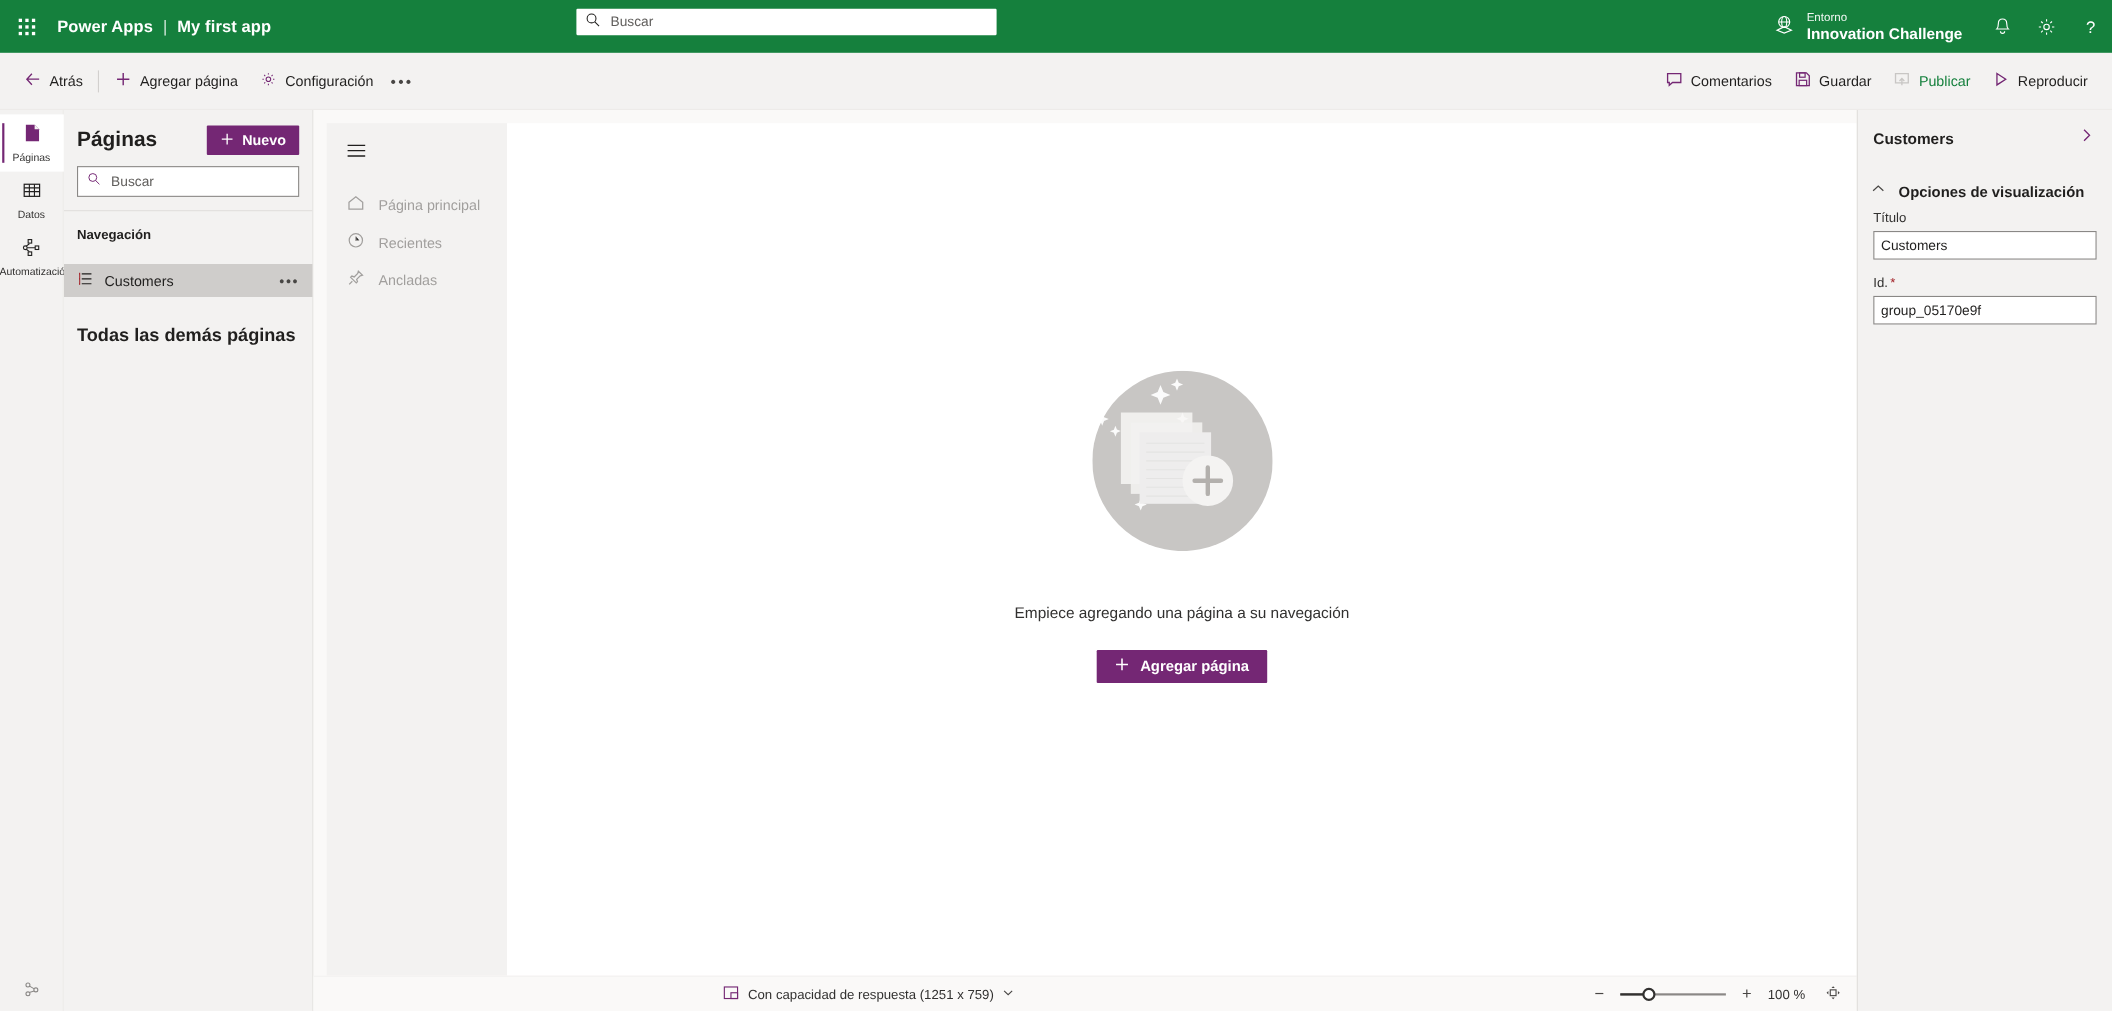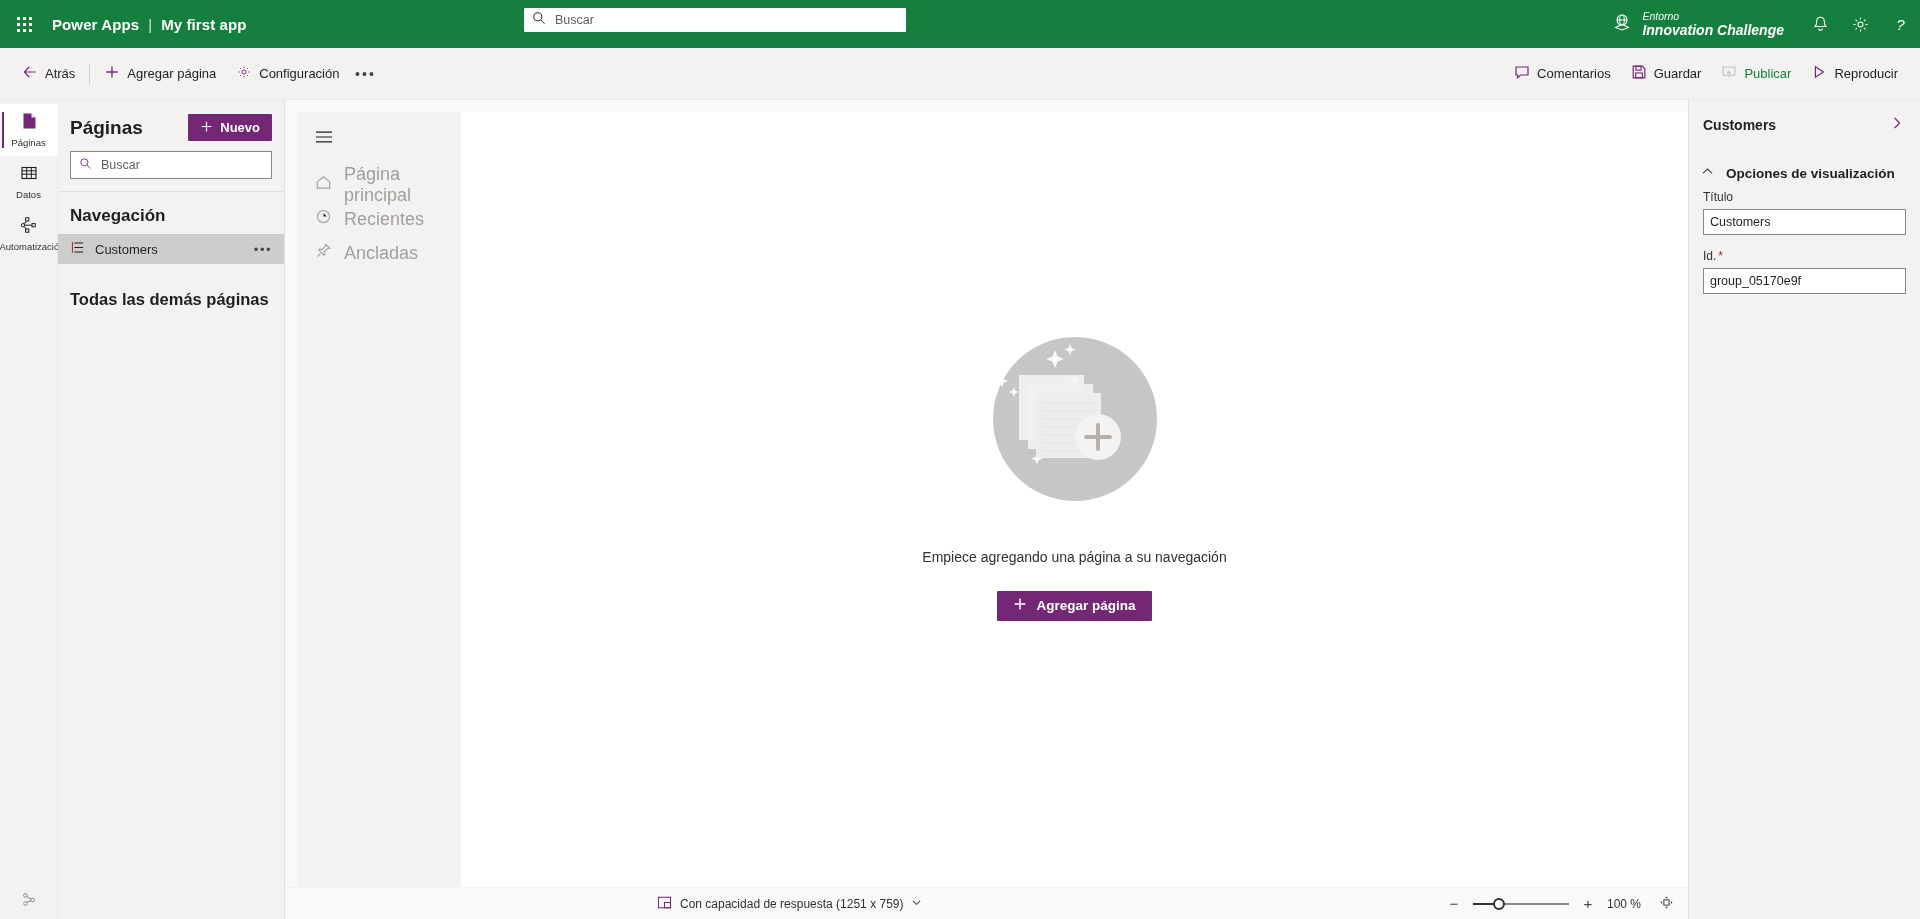--- a/index.html
+++ b/index.html
@@ -44,21 +44,21 @@
     border-radius: 1px;
   }
   .header-search .mag { flex: 0 0 auto; }
   .header-search input {
     border: 0; outline: none; background: transparent;
     font-family: "Liberation Sans", sans-serif;
     font-size: 12.5px; color: #323130; width: 100%;
   }
   .header-search input::placeholder { color: #605e5c; }
   .header-right {
-    margin-left: auto; display: flex; align-items: center; height: 48px; font-style: italic;
+    margin-left: auto; display: flex; align-items: center; height: 48px;
   }
   .env {
     display: flex; align-items: center; gap: 10px;
     padding: 0 16px 0 10px;
     cursor: pointer; height: 48px;
   }
   .env-text { display: flex; flex-direction: column; line-height: 1.15; }
   .env-label { font-size: 10.5px; opacity: .95; }
   .env-name { font-size: 14px; font-weight: 600; }
   .hdr-icon {
@@ -158,22 +158,22 @@
     padding: 0 8px;
   }
   .pages-search input {
     border: 0; outline: none; background: transparent;
     font-family: "Liberation Sans", sans-serif;
     font-size: 12.5px; color: #323130; width: 100%;
   }
   .pages-search input::placeholder { color: #605e5c; }
   .pages-divider { height: 1px; background: #e1dfdd; }
   .pages-section-title {
-    font-size: 17px; font-weight: 600; color: #201f1e;
-    padding: 14px 12px 8px 12px;
+    font-size: 12px; font-weight: 600; color: #201f1e;
+    padding: 14px 12px 20px 12px;
   }
   .tree-item {
     display: flex; align-items: center;
     height: 30px; padding: 0 8px 0 12px;
     gap: 10px; cursor: pointer; font-size: 13px; color: #201f1e;
   }
   .tree-item.selected { background: #cfcdcb; }
   .tree-item .ti-label { flex: 1; }
   .tree-item .ti-more {
     color: #484644; letter-spacing: 1.5px;
@@ -201,21 +201,21 @@
     padding: 14px 0 0 0;
     display: flex; flex-direction: column;
   }
   .nav-ham {
     padding: 4px 0 0 18px; margin-bottom: 20px;
     cursor: pointer;
   }
   .nav-item {
     display: flex; align-items: center; gap: 12px;
     height: 34px; padding: 0 0 0 18px;
-    color: #a19f9d; font-size: 18px; cursor: pointer;
+    color: #a19f9d; font-size: 13px; cursor: pointer;
   }
   .stage {
     flex: 1; min-width: 0;
     background: #ffffff;
     display: flex; align-items: center; justify-content: center;
   }
   .empty {
     display: flex; flex-direction: column;
     align-items: center;
     margin-top: -42px;

